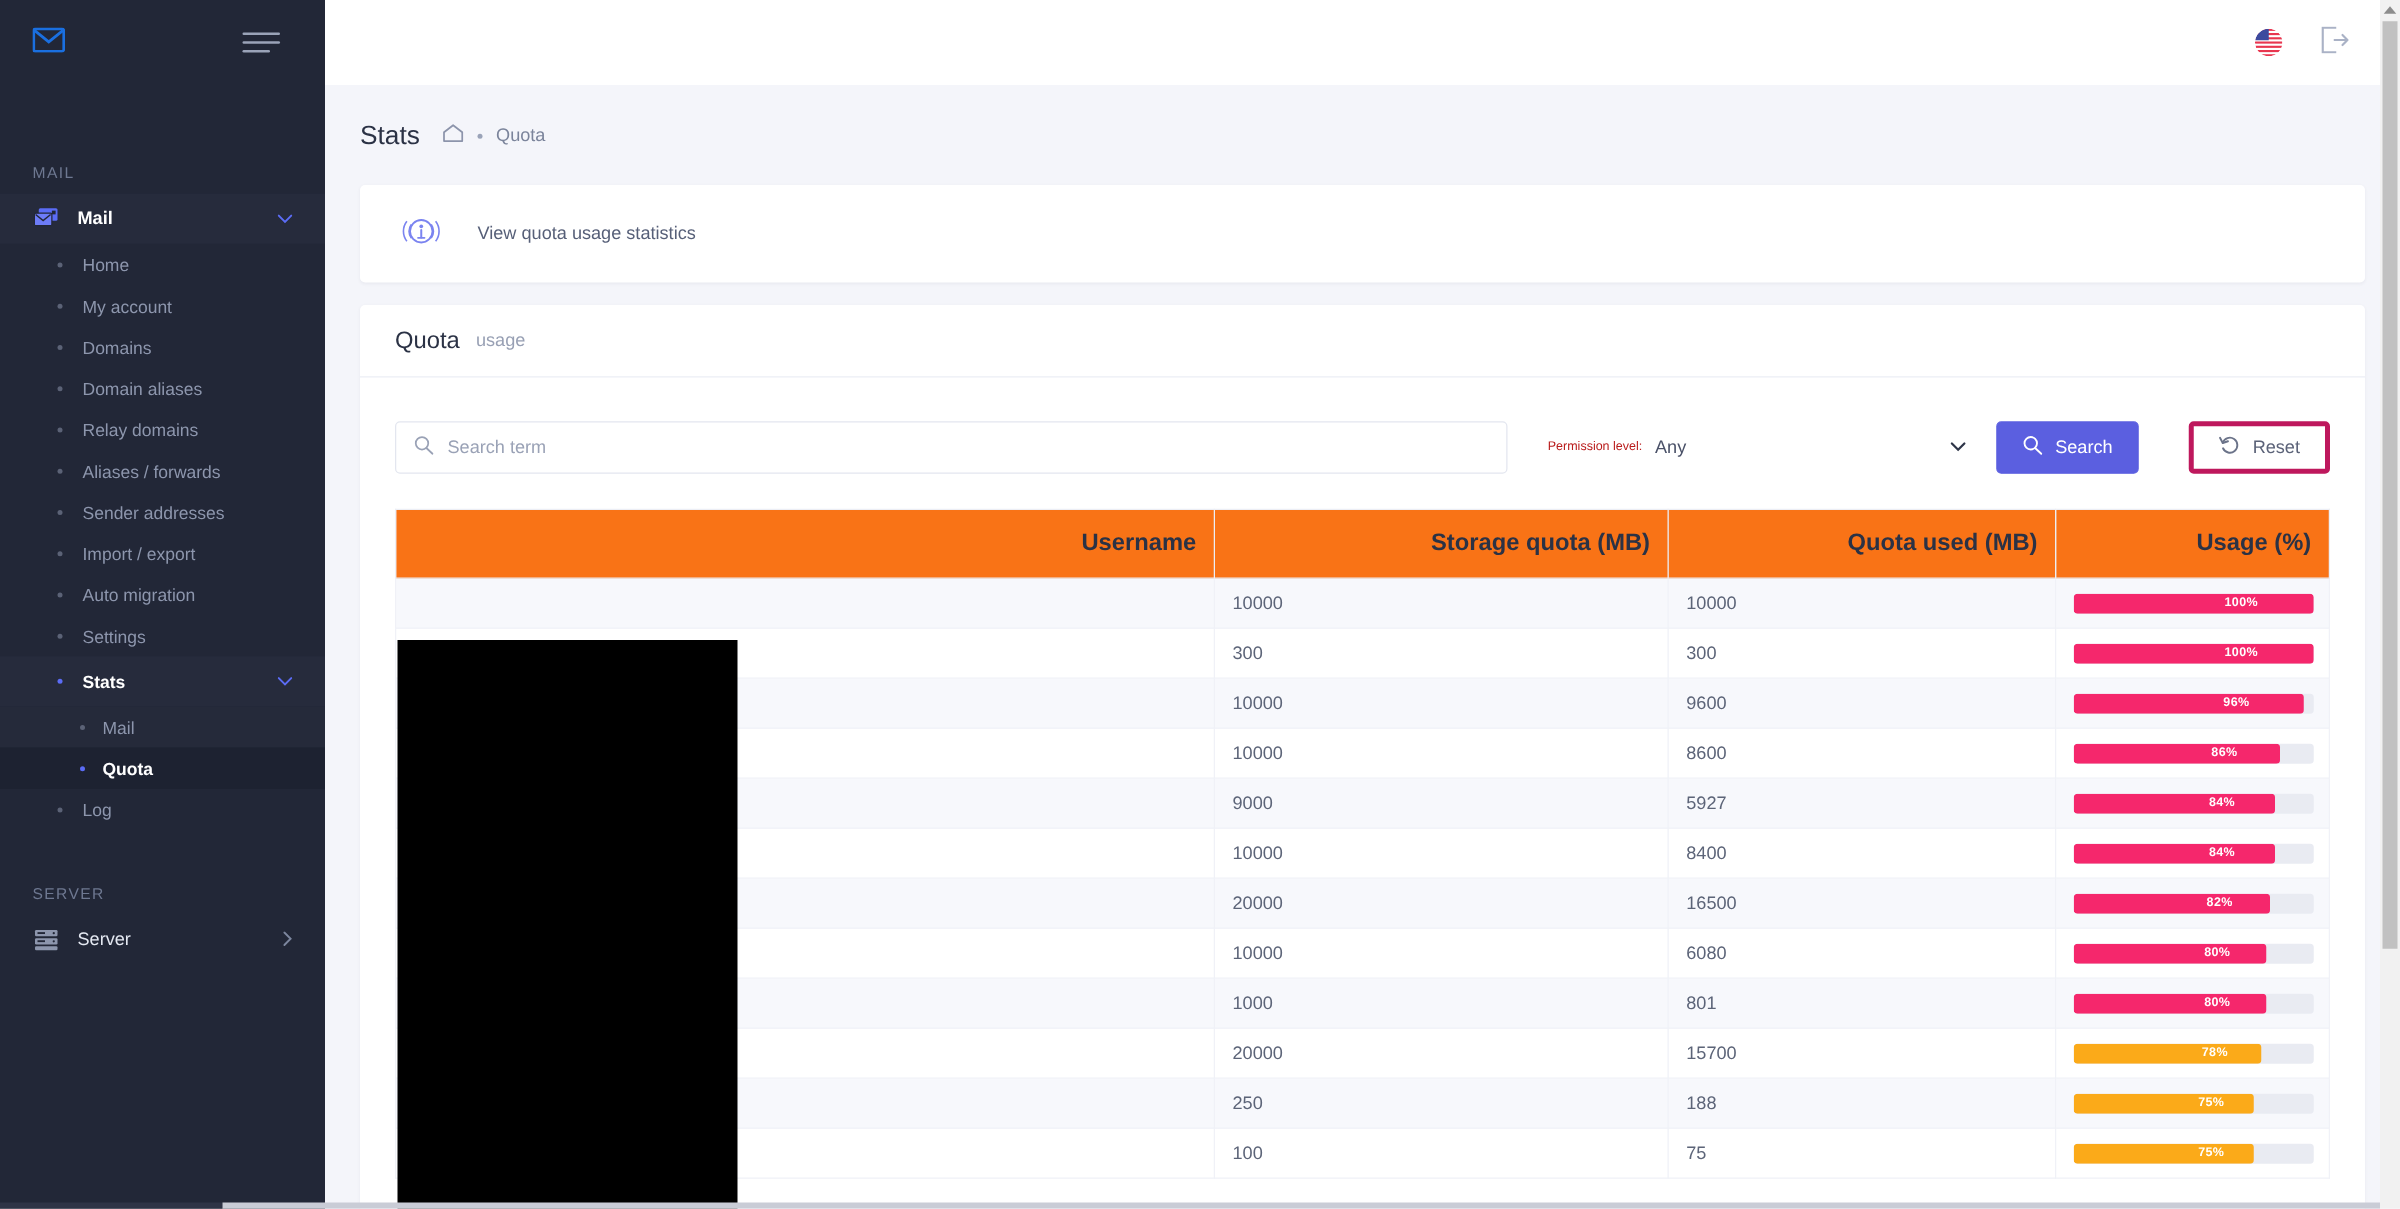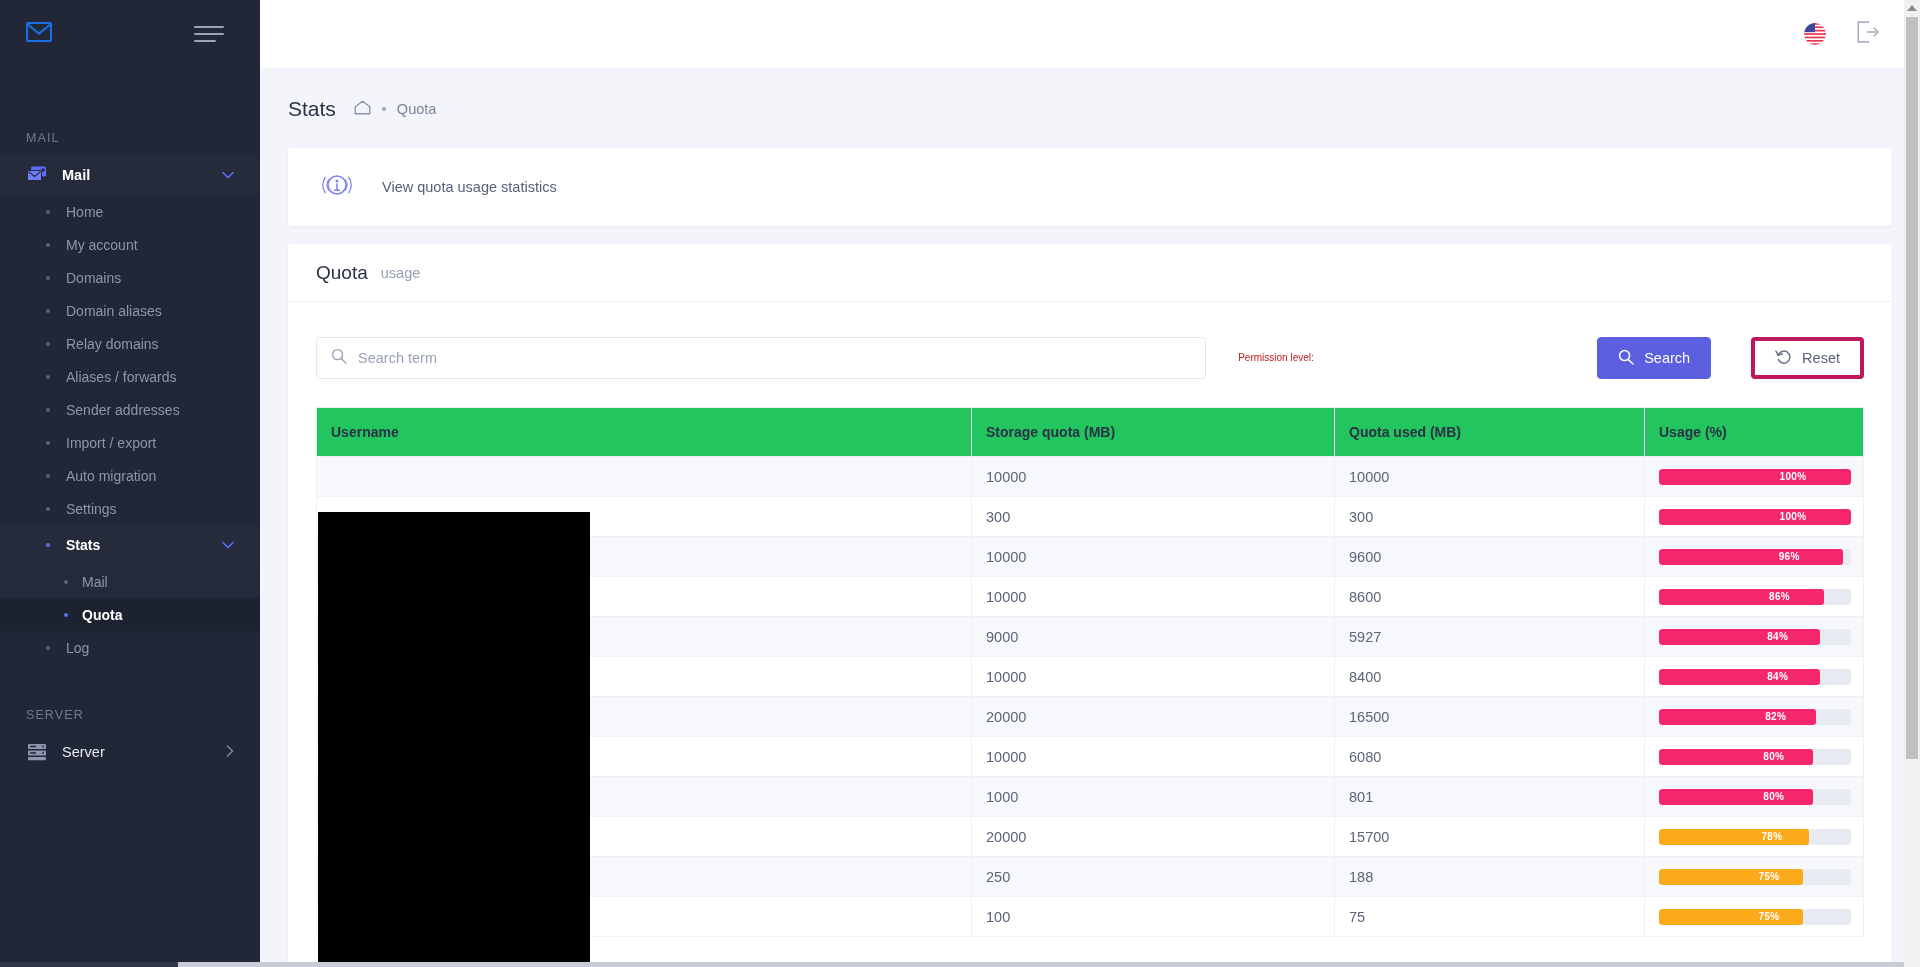--- a/index.html
+++ b/index.html
@@ -259,27 +259,27 @@
   }
 
   
   table.quota {
     width: calc(100% - 56px);
     margin: 0 28px;
     border-collapse: collapse;
     table-layout: fixed;
   }
   table.quota th {
-    text-align: left;
-    font-size: 14px;
+    text-align: right;
+    font-size: 19px;
     font-weight: 600;
     color: #2b3245;
     padding: 16px 14px;
     border: 1px solid #eceef5;
-    background: #22c55e;
+    background: #f97316;
     height: 48px;
   }
   table.quota td {
     font-size: 14.5px;
     color: #5c6478;
     padding: 10px 14px;
     border-left: 1px solid #f0f1f7;
     border-right: 1px solid #f0f1f7;
     border-bottom: 1px solid #f0f1f7;
     height: 40px;
@@ -557,20 +557,28 @@
             <svg width="16" height="16" viewBox="0 0 16 16">
               <circle cx="6.6" cy="6.6" r="5" fill="none" stroke="#9aa2b6" stroke-width="1.4"></circle>
               <path d="M10.3 10.6 L15 15" stroke="#9aa2b6" stroke-width="1.4" stroke-linecap="round"></path>
             </svg>
           </span>
           <input type="text" value="" placeholder="Search term" style="">
         </div>
 
         <div class="perm-wrap">
           <span class="perm-label">Permission level:</span>
+          <div class="perm-select">
+            <span>Any</span>
+            <span class="chev">
+              <svg width="13" height="9" viewBox="0 0 13 9">
+                  <path d="M1.5 1.8 L6.5 6.8 L11.5 1.8" fill="none" stroke="#2e3548" stroke-width="1.8" stroke-linecap="round"></path>
+                </svg>
+            </span>
+          </div>
         </div>
 
         <div class="btn btn-search">
           <span>
             <svg width="16" height="16" viewBox="0 0 16 16">
               <circle cx="6.6" cy="6.6" r="5" fill="none" stroke="#ffffff" stroke-width="1.5"></circle>
               <path d="M10.3 10.6 L15 15" stroke="#ffffff" stroke-width="1.5" stroke-linecap="round"></path>
             </svg>
           </span>
           <span>Search</span>

